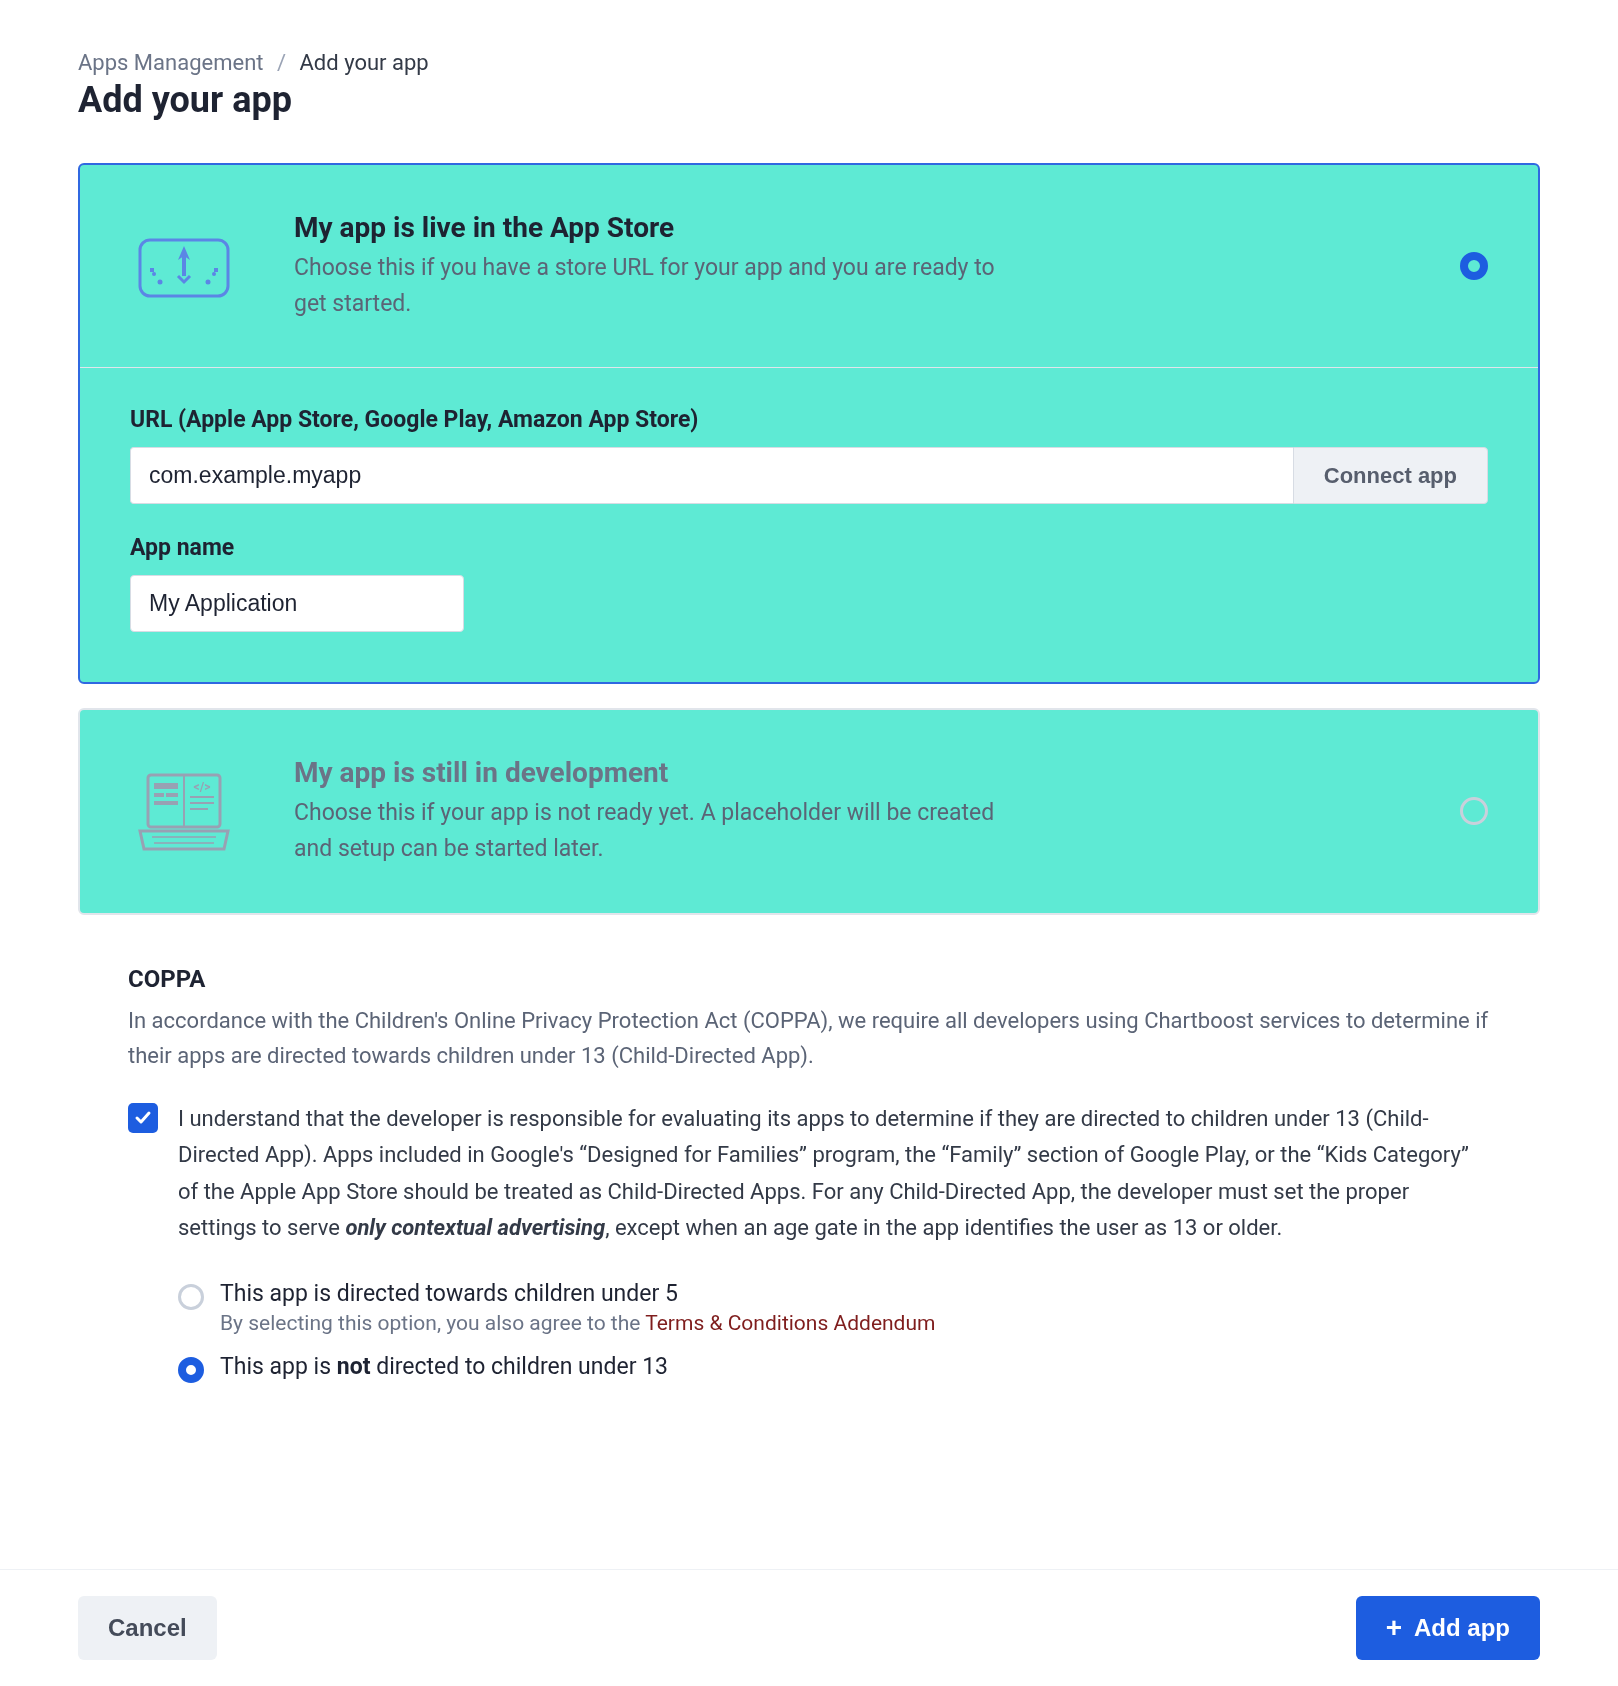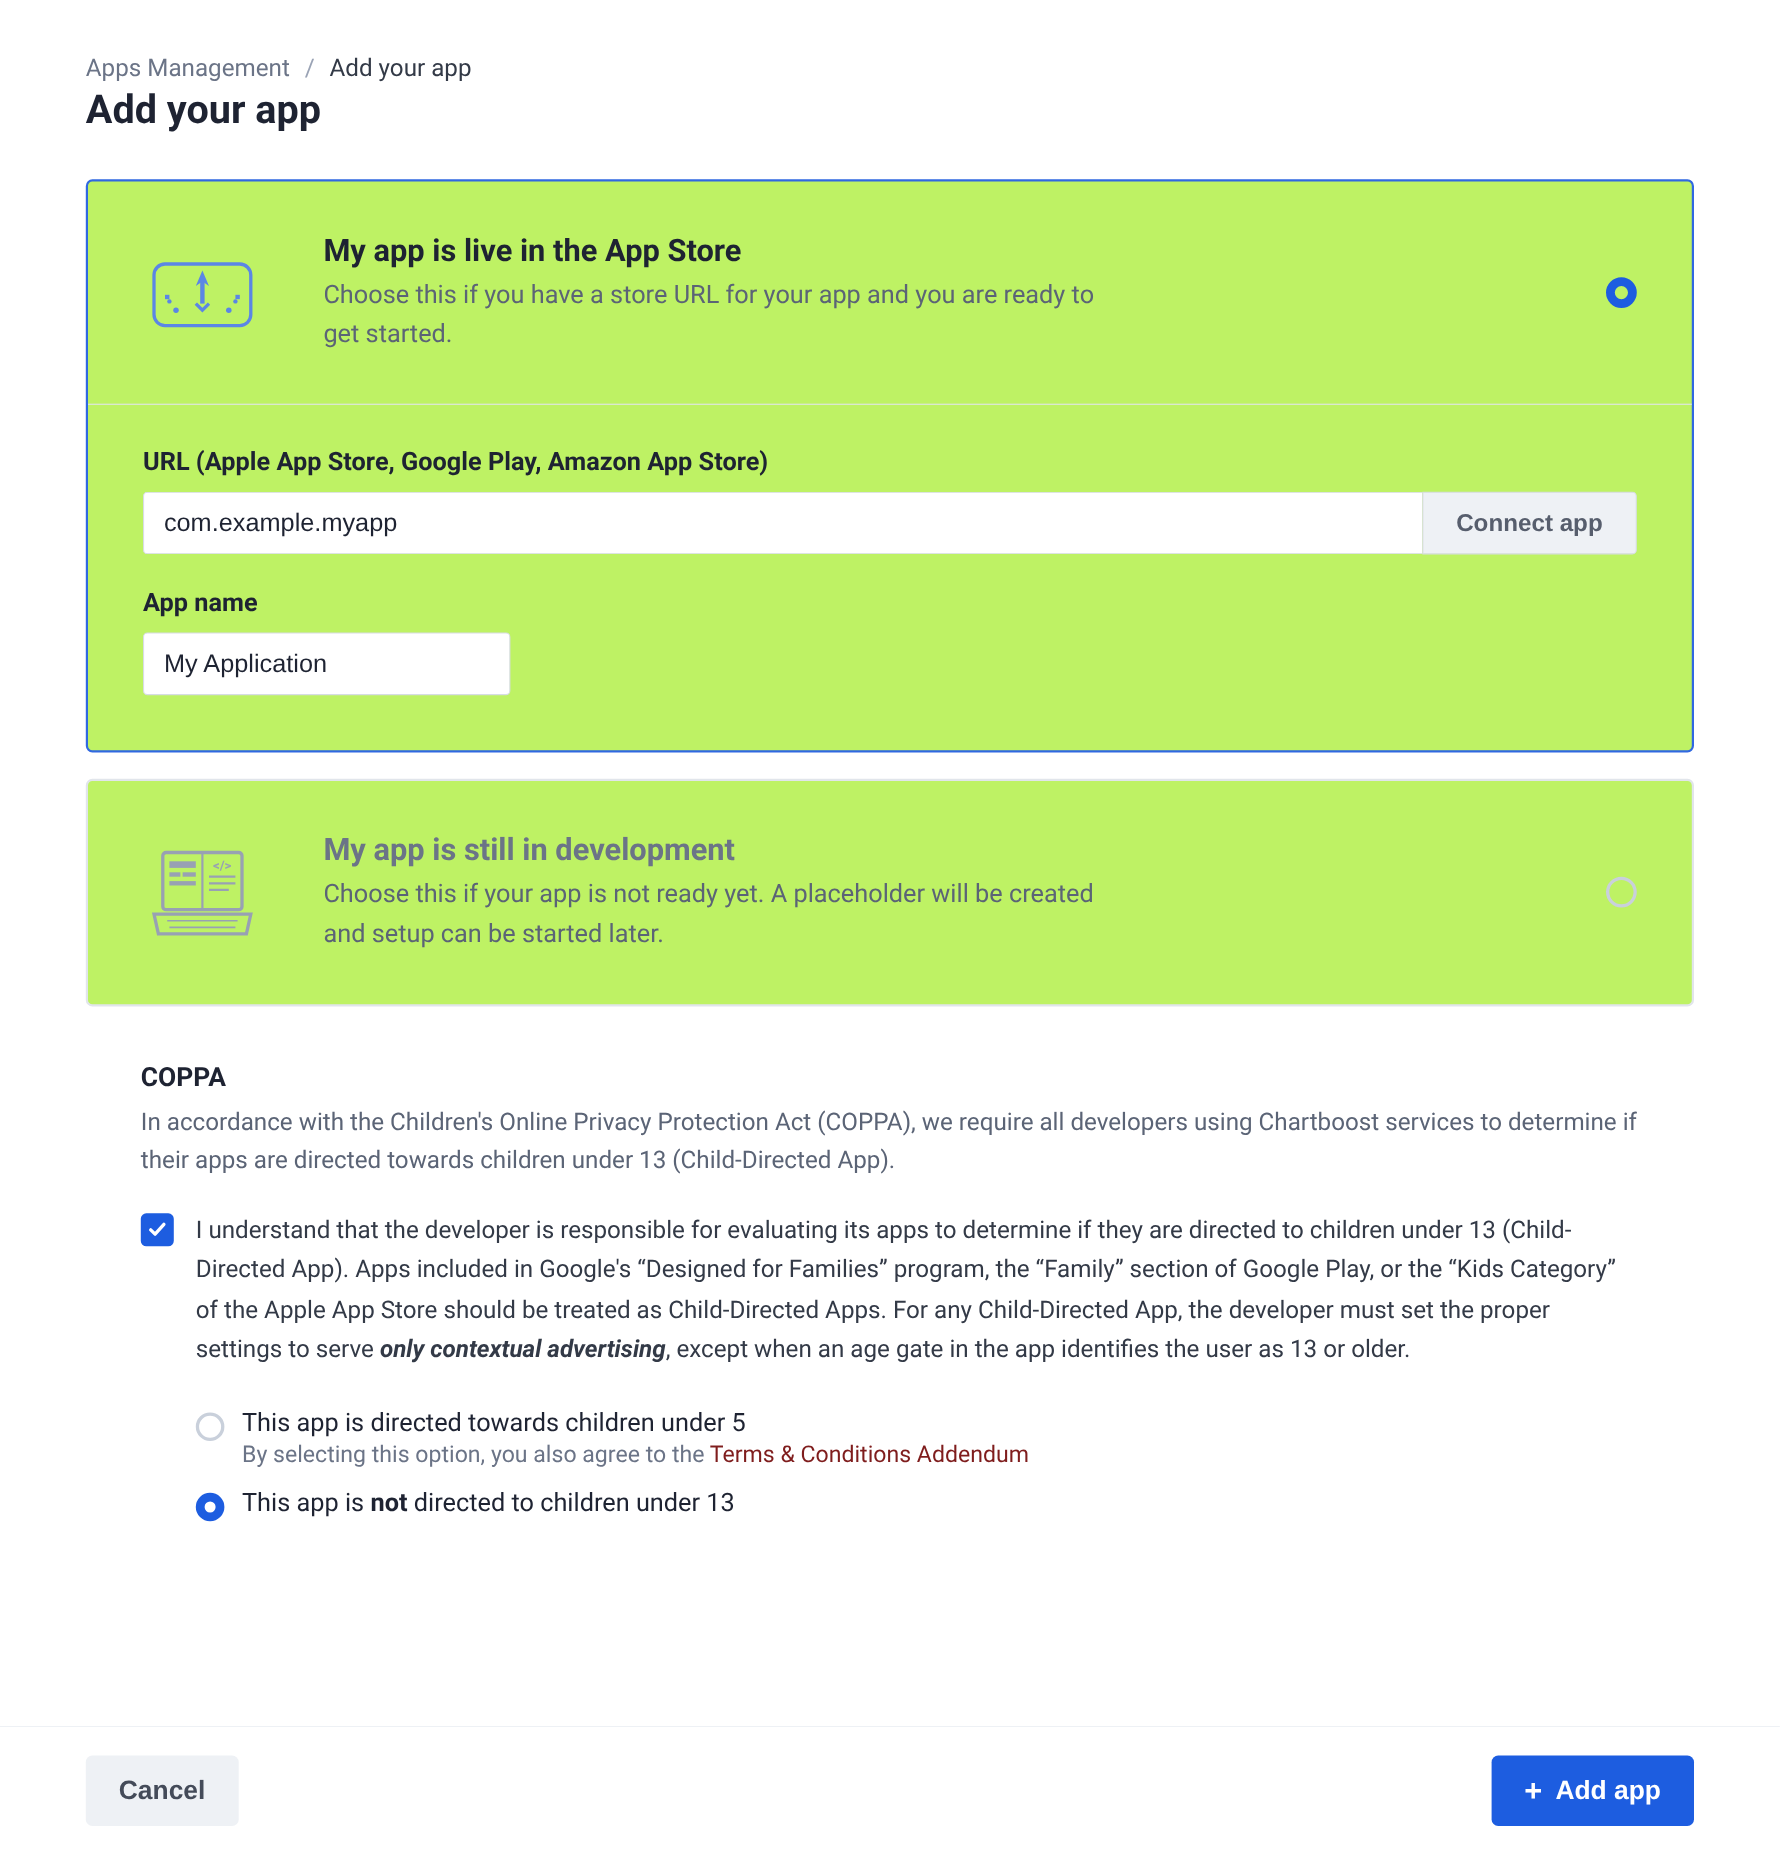--- a/index.html
+++ b/index.html
@@ -21,21 +21,21 @@
     font-size: 36px;
     font-weight: 700;
     color: #1e2332;
     margin-bottom: 42px;
   }
 
   .option-card {
     border: 2px solid #e1e5eb;
     border-radius: 6px;
     margin-bottom: 24px;
-    background: #bef264;
+    background: #5eead4;
   }
   .option-card.selected {
     border-color: #3068e1;
   }
   .option-header {
     display: flex;
     align-items: center;
     padding: 46px 50px 46px 50px;
     cursor: pointer;
   }

